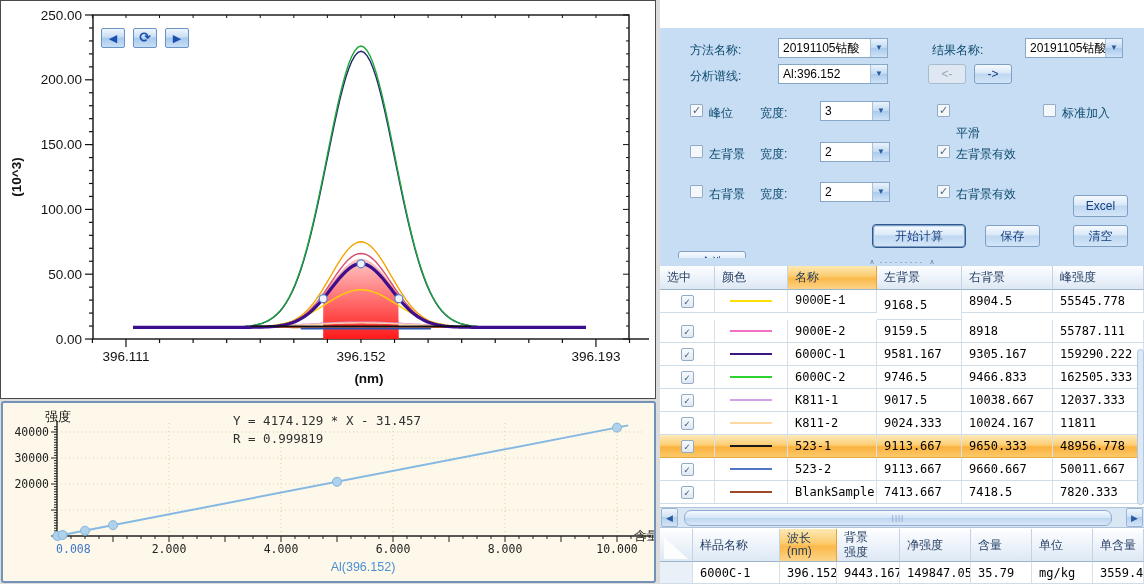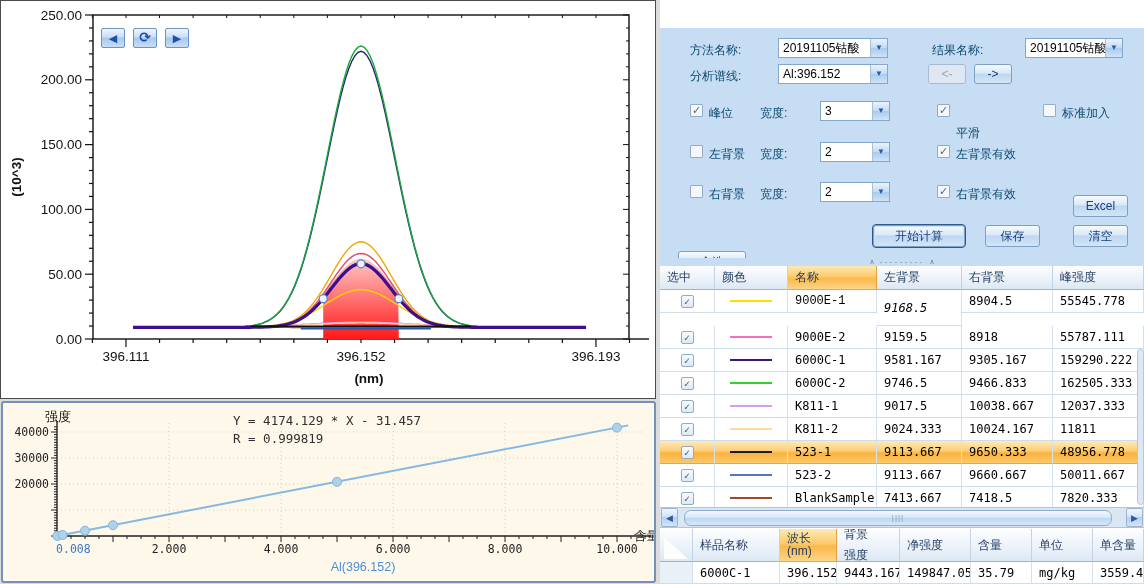--- a/index.html
+++ b/index.html
@@ -418,21 +418,21 @@
           <div class="tcell pad" style="width:91px;height:24px;">峰强度</div>
         </div>
         <div class="trow">
       <div class="tcell center" style="width:55px;height:23px;">
         <span class="rowcb">✓</span>
           </div>
       <div class="tcell center" style="width:73px;height:23px;">
         <span class="colorline" style="border-top-color:#ffdf00"></span>
           </div>
       <div class="tcell pad" style="width:89px;height:23px;font-family:Liberation Mono, monospace;">9000E-1</div>
-      <div class="tcell pad" style="width:85px;height:36px;font-style:italic;">9168.5</div>
+      <div class="tcell pad" style="width:85px;height:30px;">9168.5</div>
       <div class="tcell pad" style="width:91px;height:23px;">8904.5</div>
       <div class="tcell pad" style="width:91px;height:23px;">55545.778</div>
     </div>
         <div class="trow">
       <div class="tcell center" style="width:55px;height:23px;">
         <span class="rowcb">✓</span>
           </div>
       <div class="tcell center" style="width:73px;height:23px;">
         <span class="colorline" style="border-top-color:#f36fc0"></span>
           </div>
@@ -535,21 +535,21 @@
       <div class="sc-btn" style="margin-right:1px;">▶</div>
     </div>
 
     <div id="summary-table" class="tbl" style="top:529px;width:484px;">
         <div class="trow thead">
           <div class="tcell center" style="width:33px;height:33px;">
             <span class="corner-tri"></span>
           </div>
           <div class="tcell pad" style="width:87px;height:33px;line-height:13px;">样品名称</div>
           <div class="tcell pad sorted" style="width:57px;height:33px;line-height:13px;">波长<br>(nm)</div>
-          <div class="tcell pad" style="width:63px;height:33px;line-height:21px;">背景<br>强度</div>
+          <div class="tcell pad" style="width:63px;height:33px;line-height:15px;">背景<br>强度</div>
           <div class="tcell pad" style="width:71px;height:33px;line-height:13px;">净强度</div>
           <div class="tcell pad" style="width:61px;height:33px;line-height:13px;">含量</div>
           <div class="tcell pad" style="width:61px;height:33px;line-height:13px;">单位</div>
           <div class="tcell pad" style="width:51px;height:33px;line-height:13px;">单含量</div>
         </div>
         <div class="trow">
           <div class="tcell" style="width:33px;height:22px;background:#e9f0f8;"></div>
           <div class="tcell pad" style="width:87px;height:22px;">6000C-1</div>
           <div class="tcell pad" style="width:57px;height:22px;">396.152</div>
           <div class="tcell pad" style="width:63px;height:22px;">9443.167</div>

